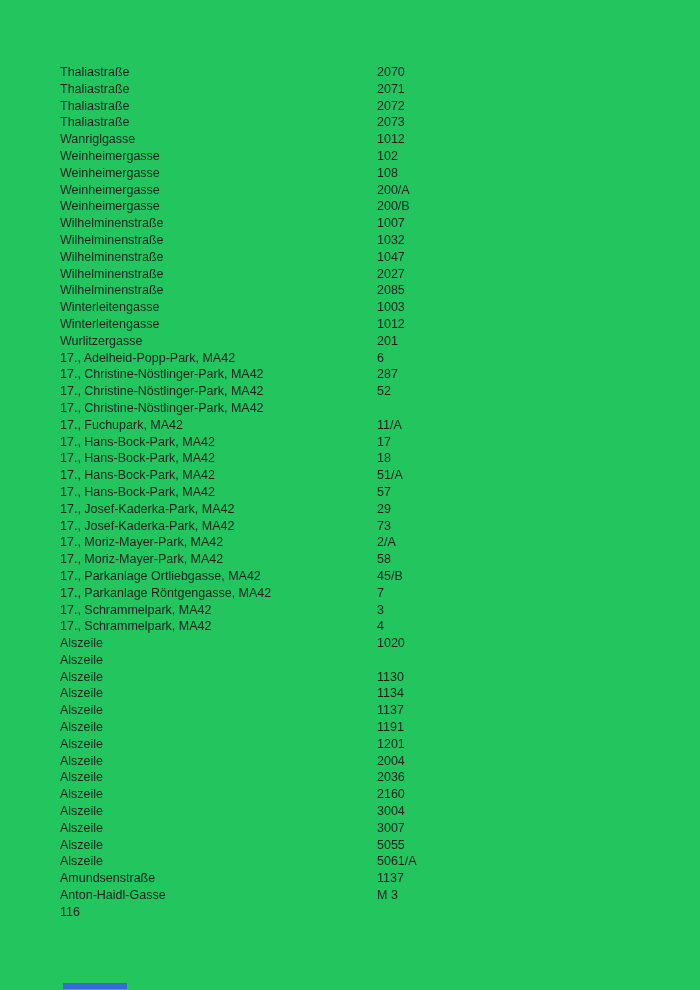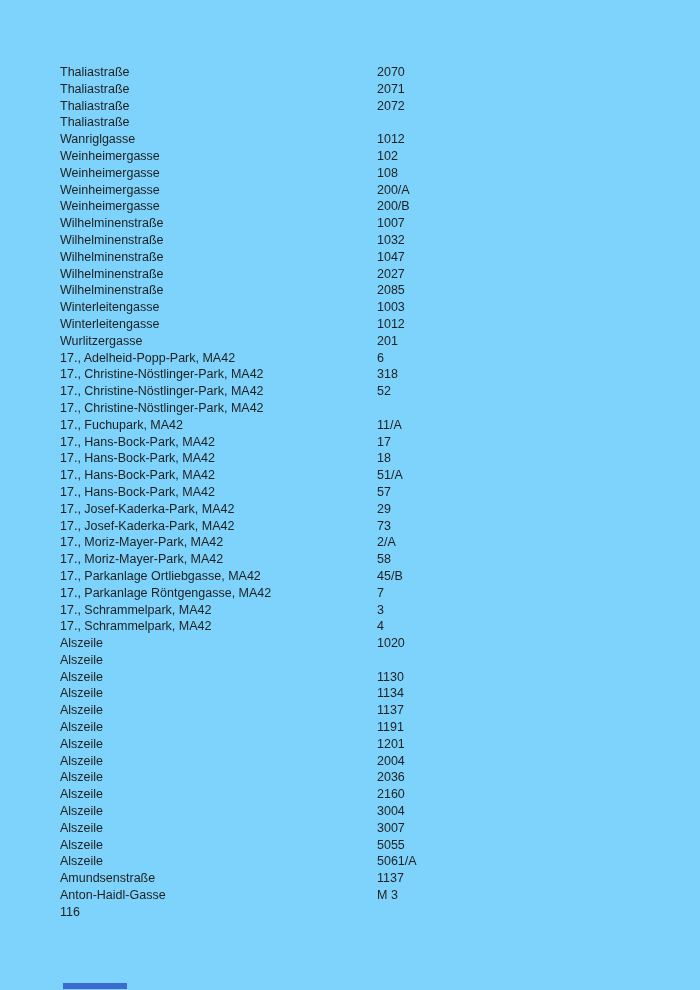--- a/index.html
+++ b/index.html
@@ -4,21 +4,21 @@
 <style>
   html, body {
     margin: 0;
     padding: 0;
     background: #ffffff;
   }
   .page {
     position: relative;
     width: 700px;
     height: 990px;
-    background: #7dd3fc;
+    background: #22c55e;
     overflow: hidden;
     font-family: "Liberation Sans", "DejaVu Sans", sans-serif;
     color: #1f1f1f;
   }
   .list {
     position: absolute;
     top: 64px;
     left: 60px;
     right: 40px;
   }
@@ -61,20 +61,21 @@
         <span class="number">2071</span>
       </div>
 
       <div class="row">
         <span class="name">Thaliastraße</span>
         <span class="number">2072</span>
       </div>
 
       <div class="row">
         <span class="name">Thaliastraße</span>
+        <span class="number">2073</span>
       </div>
 
       <div class="row">
         <span class="name">Wanriglgasse</span>
         <span class="number">1012</span>
       </div>
 
       <div class="row">
         <span class="name">Weinheimergasse</span>
         <span class="number">102</span>
@@ -135,21 +136,21 @@
         <span class="number">201</span>
       </div>
 
       <div class="row">
         <span class="name">17., Adelheid-Popp-Park, MA42</span>
         <span class="number">6</span>
       </div>
 
       <div class="row">
         <span class="name">17., Christine-Nöstlinger-Park, MA42</span>
-        <span class="number">318</span>
+        <span class="number">287</span>
       </div>
 
       <div class="row">
         <span class="name">17., Christine-Nöstlinger-Park, MA42</span>
         <span class="number">52</span>
       </div>
 
       <div class="row">
         <span class="name">17., Christine-Nöstlinger-Park, MA42</span>
       </div>

